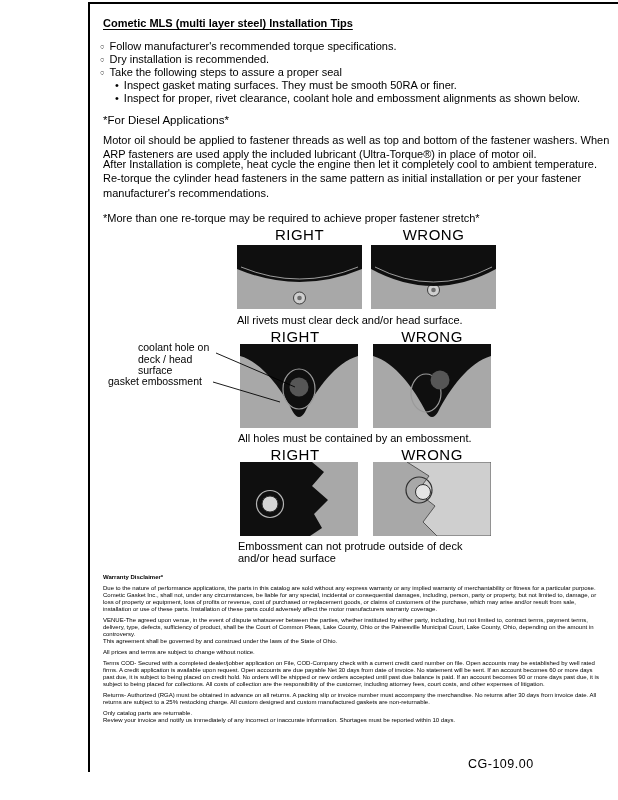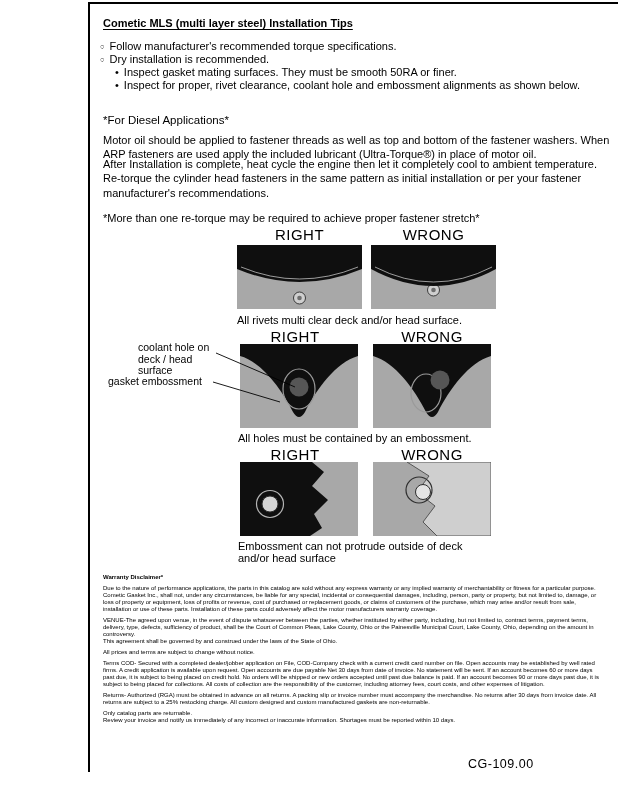--- a/index.html
+++ b/index.html
@@ -56,20 +56,23 @@
 
   <div class="abs title">Cometic MLS (multi layer steel) Installation Tips</div>
 
   <div class="abs bullets">
     <div class="bullet">
         <span>Follow manufacturer's recommended torque specifications.</span>
       </div>
     <div class="bullet">
         <span>Dry installation is recommended.</span>
       </div>
+    <div class="bullet">
+        <span>Take the following steps to assure a proper seal</span>
+      </div>
     <div class="bullet sub">
         <span>Inspect gasket mating surfaces.  They must be smooth 50RA or finer.</span>
       </div>
     <div class="bullet sub">
         <span>Inspect for proper, rivet clearance, coolant hole and embossment alignments as shown below.</span>
       </div>
   </div>
 
   <div class="abs diesel-heading">*For Diesel Applications*</div>
   <div class="abs para para1">Motor oil should be applied to fastener threads as well as top and bottom of the fastener washers. When ARP fasteners are used apply the included lubricant (Ultra-Torque®) in place of motor oil.</div>
@@ -88,21 +91,21 @@
   </svg>
 
   <svg class="abs panel" style="left:371px; top:245px;" width="125" height="64" viewBox="0 0 125 64">
     <rect width="125" height="64" fill="#a8a8a8"></rect>
     <circle cx="62.5" cy="45" r="6" fill="#cfcfcf" stroke="#3a3a3a" stroke-width="1"></circle>
     <circle cx="62.5" cy="45" r="2.3" fill="#6e6e6e"></circle>
     <path d="M0 0 H125 V24 Q62.5 58 0 24 Z" fill="#0f0f0f"></path>
     <path d="M4 22 Q62.5 52 121 22" stroke="#d8d8d8" stroke-width="1" fill="none" opacity="0.7"></path>
   </svg>
 
-  <div class="abs caption" style="left:237px; top:314px;">All rivets multi clear deck and/or head surface.</div>
+  <div class="abs caption" style="left:237px; top:314px;">All rivets must clear deck and/or head surface.</div>
 
   <div class="abs rw-label" style="left:236px; top:328px; width:118px;">RIGHT</div>
   <div class="abs rw-label" style="left:373px; top:328px; width:118px;">WRONG</div>
 
   <svg class="abs panel" style="left:240px; top:344px;" width="118" height="84" viewBox="0 0 118 84">
     <rect width="118" height="84" fill="#a8a8a8"></rect>
     <path d="M0 0 H118 V12 C96 18 76 46 65 68 Q59 78 53 68 C42 46 22 18 0 12 Z" fill="#0f0f0f"></path>
     <ellipse cx="59" cy="45" rx="16" ry="20" fill="none" stroke="#9a9a9a" stroke-width="1.2"></ellipse>
     <circle cx="59" cy="43" r="9.5" fill="#565656"></circle>
   </svg>

